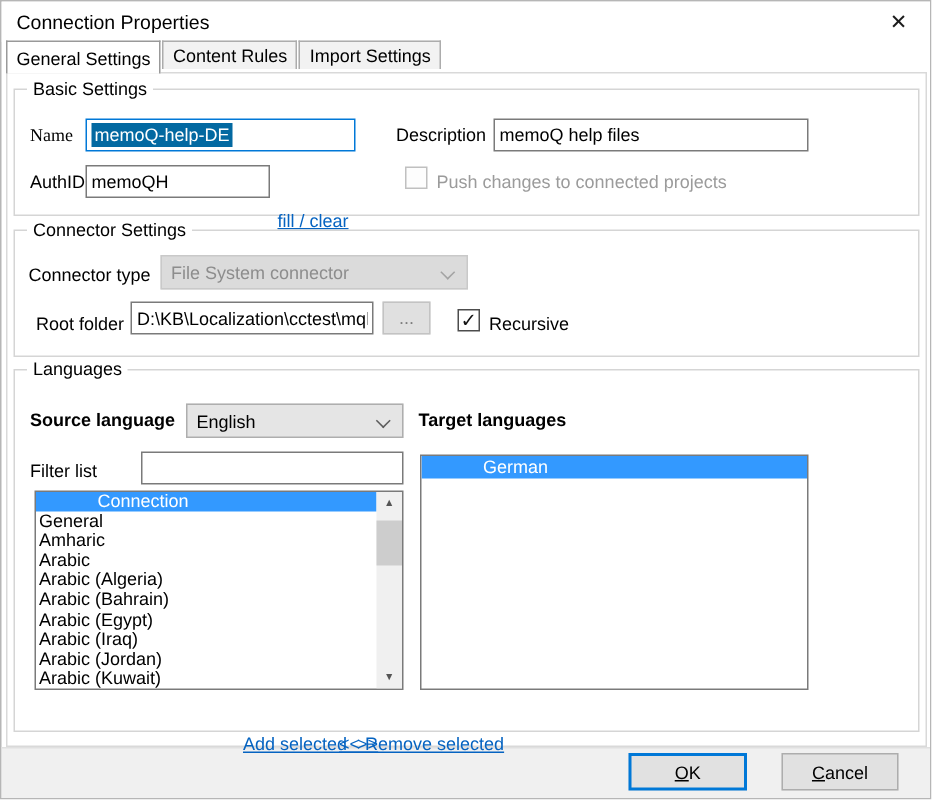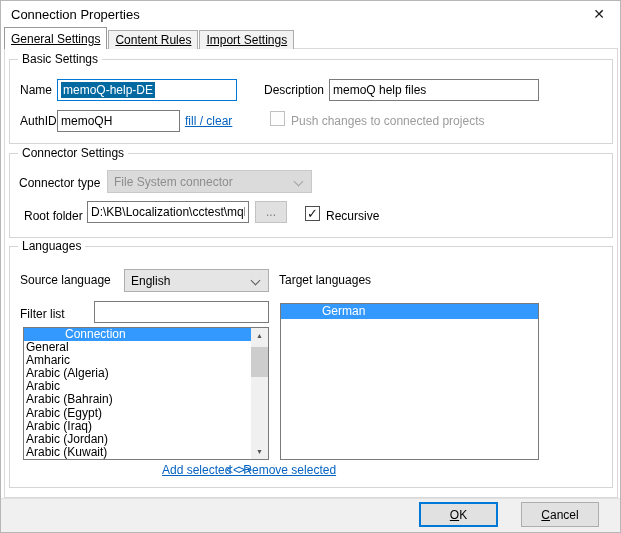--- a/index.html
+++ b/index.html
@@ -7,34 +7,34 @@
     position:relative;width:621px;height:533px;box-sizing:border-box;
     border:1px solid #b6b6b6;background:#fff;overflow:hidden;
     font-family:"Liberation Sans",sans-serif;font-size:12px;color:#000;
   }
   
   .titlebar{position:absolute;left:0;top:0;right:0;height:27px;background:#fff;}
   .title{position:absolute;left:10px;top:6px;font-size:13px;white-space:nowrap;}
   .close{position:absolute;right:0;top:0;width:42px;height:26px;display:flex;
     align-items:center;justify-content:center;font-size:14px;color:#1b1b1b;cursor:default;}
   
-  .tabstrip{position:absolute;left:3px;top:26px;height:22px;display:flex;align-items:flex-end;z-index:3;text-decoration:underline;}
+  .tabstrip{position:absolute;left:3px;top:26px;height:22px;display:flex;align-items:flex-start;z-index:3;}
   .tab{box-sizing:border-box;height:19px;padding:2px 6px 0 6px;margin-right:1px;background:#f2f2f2;
     border:1px solid #acacac;border-bottom:none;white-space:nowrap;}
   .tab.active{height:22px;padding-top:4px;background:#fff;border-color:#999;z-index:4;}
   .page{position:absolute;left:3px;top:47px;width:614px;height:450px;box-sizing:border-box;
     border:1px solid #d9d9d9;background:#fff;z-index:1;}
   
   .group{position:absolute;left:8px;width:604px;box-sizing:border-box;border:1px solid #d5d5d5;background:#fff;z-index:2;}
   #g-basic{top:58px;height:85px;}
   #g-connector{top:152px;height:85px;}
   #g-languages{top:245px;height:242px;}
   .legend{position:absolute;top:-8px;left:8px;background:#fff;padding:0 4px;line-height:14px;white-space:nowrap;}
   .lbl{position:absolute;white-space:nowrap;line-height:14px;}
-  .blbl{font-weight:normal;}
+  .blbl{font-weight:bold;}
   .disabled-text{color:#9b9b9b;}
   
   .inp{position:absolute;box-sizing:border-box;border:1px solid #7a7a7a;background:#fff;
     font-family:"Liberation Sans",sans-serif;font-size:12px;color:#000;padding:0 3px;outline:none;}
   #desc-input{left:319px;top:19px;width:210px;height:22px;}
   #authid-input{left:47px;top:50px;width:123px;height:22px;}
   #root-input{left:77px;top:47px;width:162px;height:22px;}
   #filter-input{left:84px;top:54px;width:175px;height:22px;}
   .fakeinput{position:absolute;box-sizing:border-box;background:#fff;overflow:hidden;}
   #name-input{left:47px;top:19px;width:180px;height:22px;border:1px solid #0078d7;}
@@ -72,21 +72,21 @@
   #target-list .list-item{height:15px;line-height:15px;}
   .list-item.selected{background:#3399ff;color:#fff;padding-left:41px;}
   
   .scrollbar{position:absolute;right:0;top:0;bottom:0;width:17px;background:#f0f0f0;}
   .sb-btn{position:absolute;left:0;right:0;height:15px;display:flex;align-items:center;justify-content:center;
     font-size:7px;color:#555;}
   .sb-up{top:0;}
   .sb-down{bottom:0;}
   .sb-thumb{position:absolute;left:0;top:19px;width:17px;height:30px;background:#cdcdcd;}
   
-  .link{position:absolute;color:#0563c1;text-decoration:underline;white-space:pre;cursor:pointer;}
+  .link{position:absolute;color:#0563c1;text-decoration:underline;white-space:pre;cursor:pointer;margin-top:26px;}
   
   .footer{position:absolute;left:0;right:0;top:497px;height:36px;box-sizing:border-box;
     background:#f0f0f0;border-top:1px solid #e0e0e0;}
 </style>
 </head>
 <body>
 
 <div id="win">
 
   <div class="titlebar">
@@ -97,21 +97,21 @@
   <div class="tabstrip">
     <div class="tab active">General Settings</div>
     <div class="tab">Content Rules</div>
     <div class="tab">Import Settings</div>
   </div>
 
   <div class="page"></div>
 
   <div class="group" id="g-basic">
     <span class="legend">Basic Settings</span>
-    <span class="lbl" style="left:10px;top:23px;">Name</span>
+    <span class="lbl" style="left:10px;top:23px;font-family:Liberation Serif, serif;">Name</span>
     <div class="fakeinput" id="name-input">
       <span class="sel">memoQ-help-DE</span>
     </div>
     <span class="lbl" style="left:254px;top:23px;">Description</span>
     <input class="inp" id="desc-input" value="memoQ help files" style="">
     <span class="lbl" style="left:10px;top:54px;">AuthID</span>
     <input class="inp" id="authid-input" value="memoQH" style="">
     <a class="link" style="left:175px;top:54px;">fill / clear</a>
     <span class="checkbox disabled" style="left:260px;top:51px;"></span>
     <span class="lbl disabled-text" style="left:281px;top:54px;">Push changes to connected projects</span>
@@ -142,22 +142,22 @@
     </div>
     <span class="lbl blbl" style="left:269px;top:26px;">Target languages</span>
     <span class="lbl" style="left:10px;top:60px;">Filter list</span>
     <input class="inp" id="filter-input" value="" style="">
 
     <div class="listbox" id="source-list">
       <div class="items">
           <div class="list-item selected">Connection</div>
           <div class="list-item">General</div>
           <div class="list-item">Amharic</div>
+          <div class="list-item">Arabic</div>
           <div class="list-item">Arabic (Algeria)</div>
-          <div class="list-item">Arabic</div>
           <div class="list-item">Arabic (Bahrain)</div>
           <div class="list-item">Arabic (Egypt)</div>
           <div class="list-item">Arabic (Iraq)</div>
           <div class="list-item">Arabic (Jordan)</div>
           <div class="list-item">Arabic (Kuwait)</div>
         </div>
       <div class="scrollbar">
         <div class="sb-btn sb-up">▲</div>
         <div class="sb-thumb"></div>
         <div class="sb-btn sb-down">▼</div>

